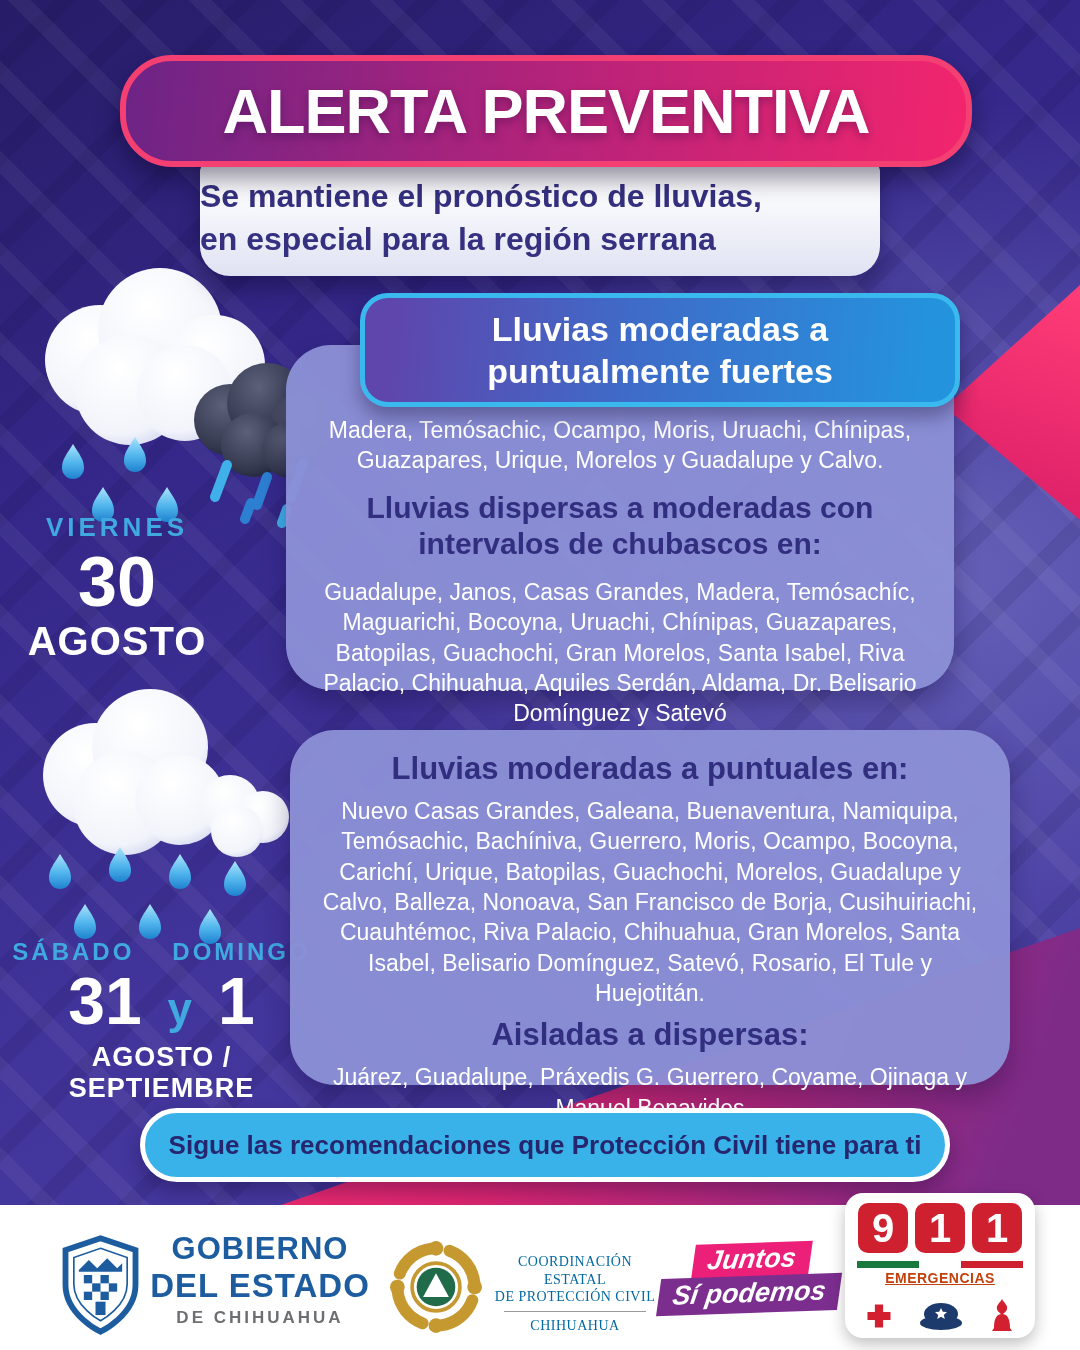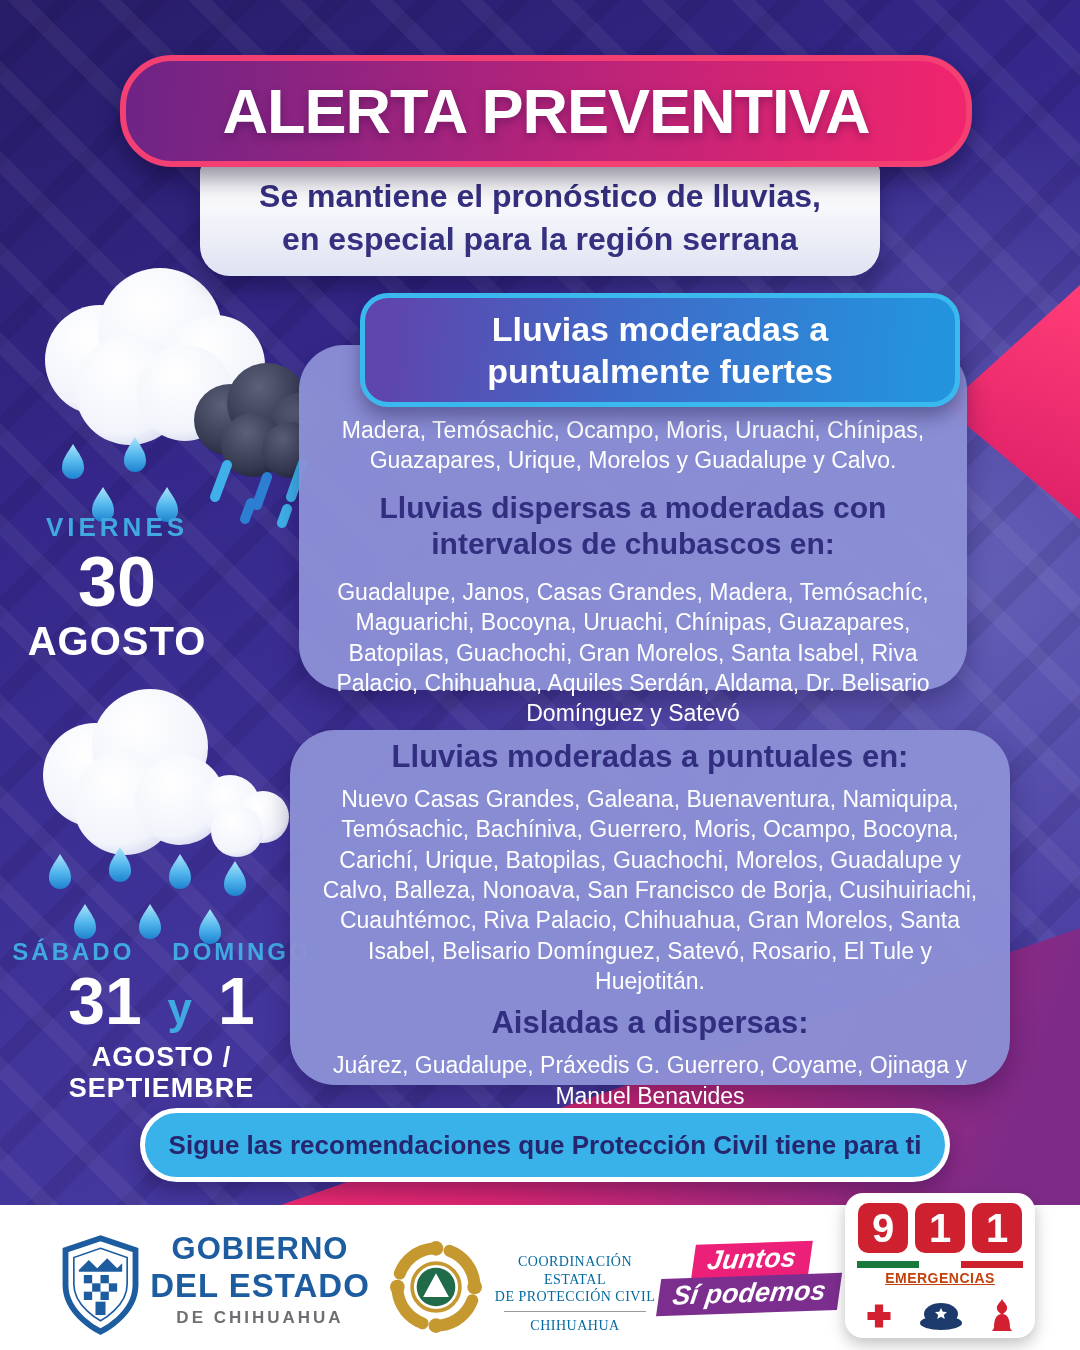--- a/index.html
+++ b/index.html
@@ -38,42 +38,42 @@
   }
   .title-banner span{
     color:#fff; font-size:63px; font-weight:bold; letter-spacing:-1px;
     text-shadow:0 4px 8px rgba(40,10,60,.35);
   }
   .subtitle-box{
     left:200px; top:160px; width:680px; height:116px; z-index:4;
     border-radius:12px 12px 30px 30px;
     background:linear-gradient(180deg,#ffffff 20%,#dfe2f2 100%);
     box-shadow:0 12px 20px rgba(10,5,40,.35);
-    display:flex; flex-direction:column; align-items:center; justify-content:center;
+    display:flex; flex-direction:column; align-items:flex-start; justify-content:center;
   }
   .subtitle-box div{color:#35307f; font-size:32px; font-weight:bold; line-height:1.35; text-align:center;}
   
   .card{
     background:rgba(139,144,213,0.96); border-radius:45px; z-index:3;
     box-shadow:0 14px 26px rgba(15,8,50,.30);
   }
-  .card1{left:299px; top:345px; width:668px; height:345px;}
+  .card1{left:286px; top:345px; width:668px; height:345px;}
   .card2{left:290px; top:730px; width:720px; height:355px;}
   .card1-header{
     left:360px; top:293px; width:590px; height:104px; z-index:4;
     border-radius:28px; border:5px solid #3ab9ee;
     background:linear-gradient(95deg,#5e46ad 5%,#3f6bc8 45%,#2493de 95%);
     box-shadow:0 10px 18px rgba(15,8,50,.35);
     display:flex; flex-direction:column; align-items:center; justify-content:center;
   }
   .card1-header div{color:#fff; font-size:34px; font-weight:bold; line-height:1.25;}
   .muni{color:#fff; font-size:23px; line-height:1.32; text-align:center; padding:0 26px;}
   .card-heading{color:#312e80; font-size:30px; font-weight:bold; line-height:1.22; text-align:center;}
   .card1 .content{padding-top:70px; display:flex; flex-direction:column; gap:14px;}
-  .card2 .content{padding-top:8px; display:flex; flex-direction:column; gap:8px;}
+  .card2 .content{padding-top:20px; display:flex; flex-direction:column; gap:8px;}
   .card2 .card-heading{font-size:31px;}
   
   .date-block{z-index:2; text-align:center; color:#fff;}
   .friday{left:0; top:512px; width:234px;}
   .weekday{color:#3fa9e0; font-size:26px; font-weight:bold; letter-spacing:4px;}
   .friday .big-day{font-size:70px; font-weight:bold; line-height:1.0; margin-top:4px;}
   .friday .month{font-size:40px; font-weight:bold; letter-spacing:1px; margin-top:2px;}
   .weekend{left:0; top:938px; width:305px;padding-left:9px;}
   .weekend .weekrow{display:flex; justify-content:center; gap:38px;}
   .weekend .weekday{font-size:24px; letter-spacing:3px;}

